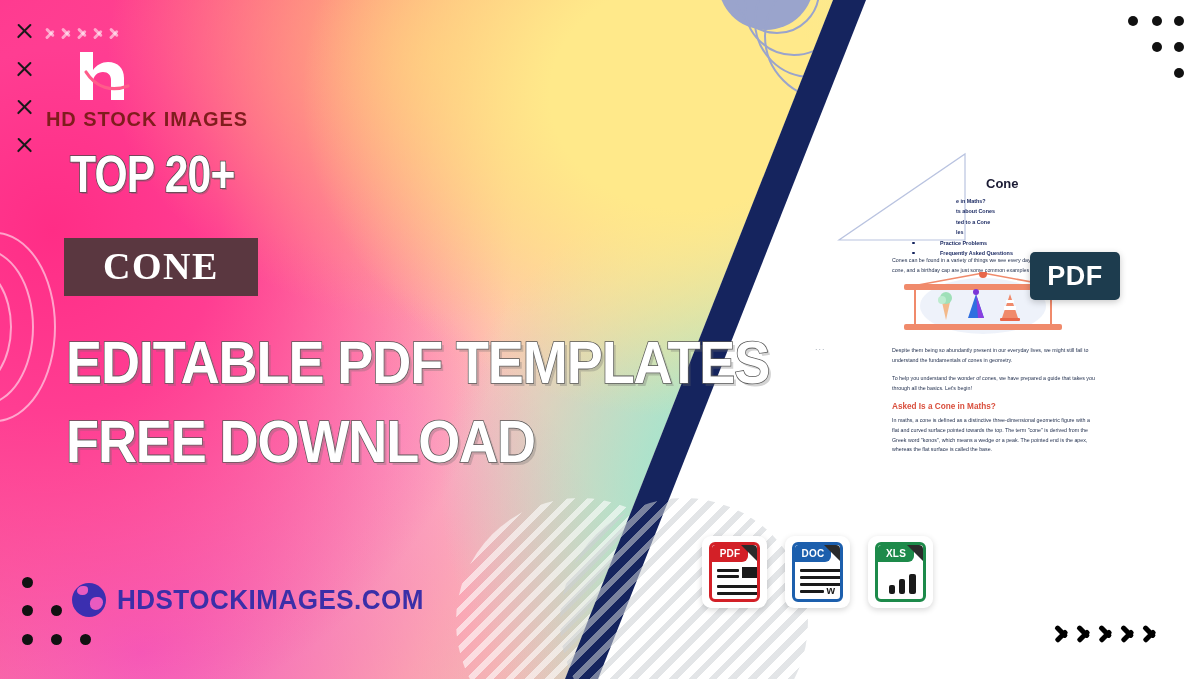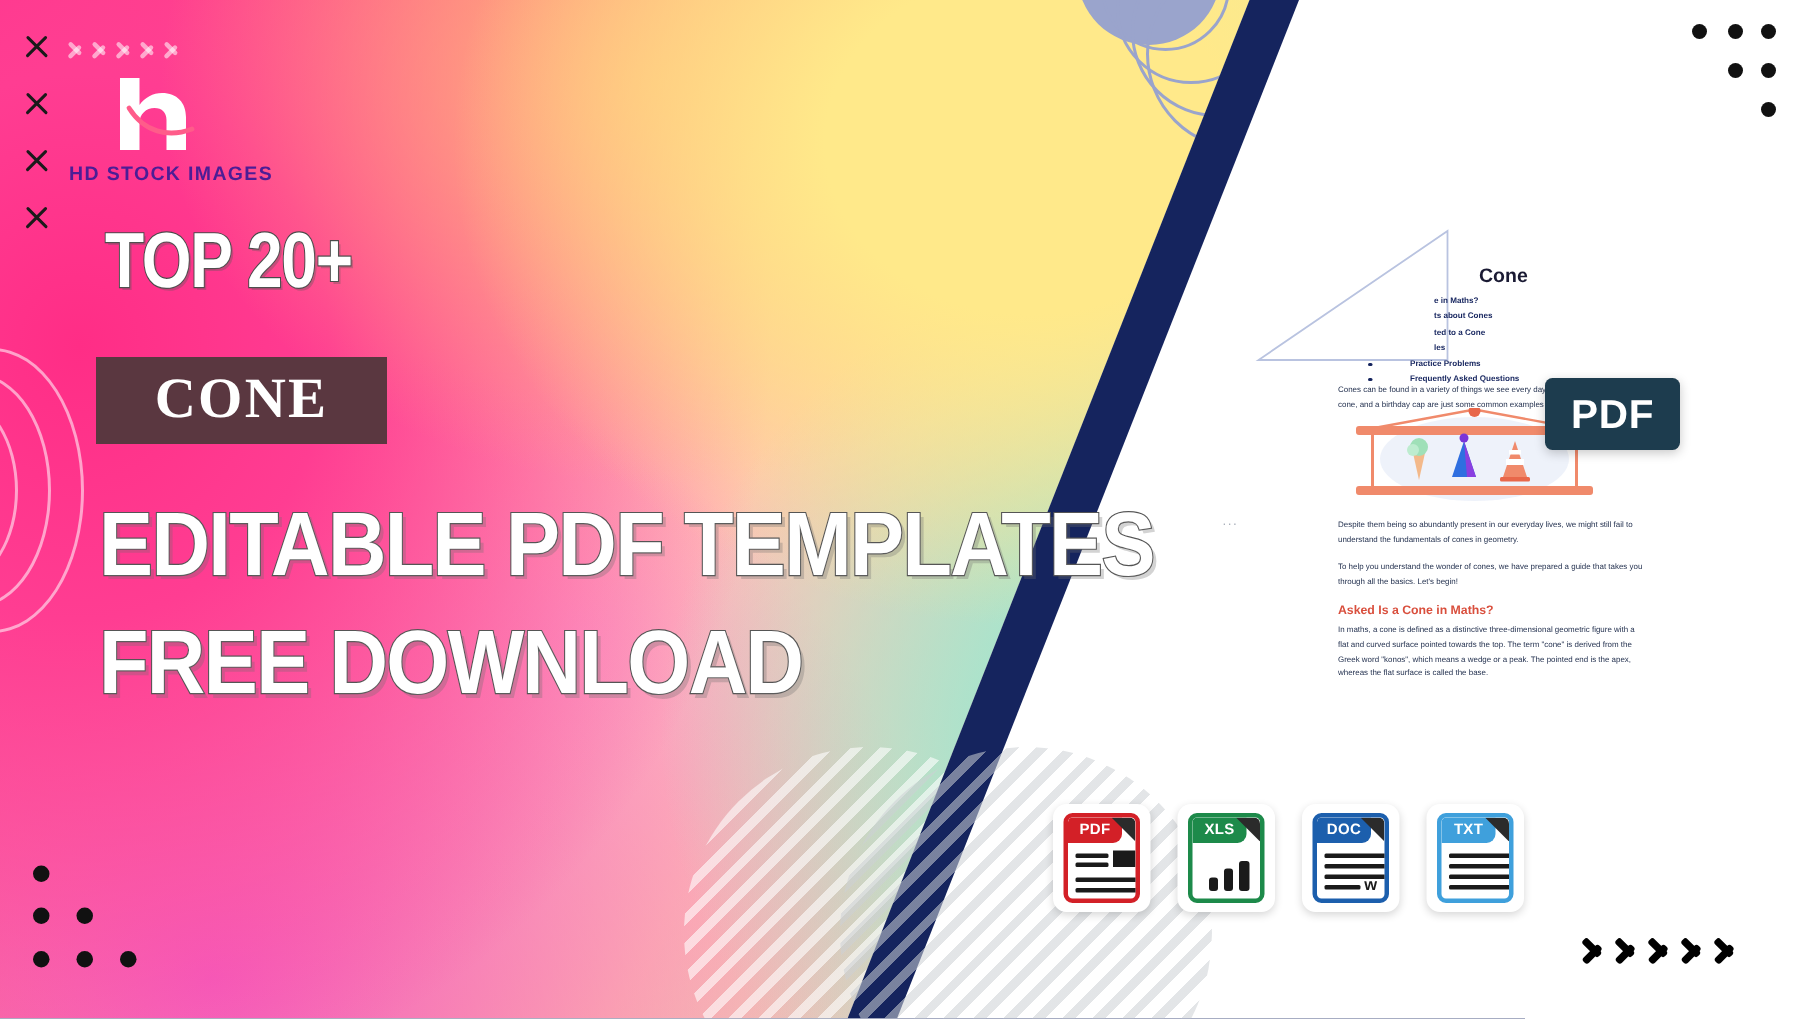--- a/index.html
+++ b/index.html
@@ -85,21 +85,21 @@
   }
   .chev:before{ top:3px;  transform:rotate(45deg);  transform-origin:left center; }
   .chev:after { top:13px; transform:rotate(-45deg); transform-origin:left center; }
 
   
   .brand{ position:absolute; left:46px; top:50px; width:260px; }
   .brand-mark{
     width:62px; height:52px; margin:0 auto 6px 30px; position:relative;
   }
   .brand-name{
-    font-size:13px; font-weight:700; color:#4c1d95; letter-spacing:.9px;
+    font-size:20px; font-weight:700; color:#7f1d1d; letter-spacing:.9px;
     font-family:"Liberation Sans", sans-serif; white-space:nowrap;
   }
 
   
   .top-label{
     position:absolute; left:70px; top:148px;
     font-size:52px; font-weight:800; color:#ffffff;
     letter-spacing:-1px; line-height:1;
     font-family:"Liberation Sans", sans-serif;
     transform:scaleX(0.82); transform-origin:left center;
@@ -323,20 +323,24 @@
 
   <div class="dot-grid">
     <i style="left:0px;  top:0px;"></i>
     <i style="left:0px;  top:28px;"></i>
     <i style="left:29px; top:28px;"></i>
     <i style="left:0px;  top:57px;"></i>
     <i style="left:29px; top:57px;"></i>
     <i style="left:58px; top:57px;"></i>
   </div>
 
+  <div class="site">
+    <div class="globe"></div>
+    <div class="site-url">HDSTOCKIMAGES.COM</div>
+  </div>
 
   <div class="right-deco">
     <div class="rp-stripe-circle"></div>
 
     <div class="tri-dots">
       <i style="left:0px;  top:0px;"></i>
       <i style="left:24px; top:0px;"></i>
       <i style="left:46px; top:0px;"></i>
       <i style="left:24px; top:26px;"></i>
       <i style="left:46px; top:26px;"></i>
@@ -417,48 +421,38 @@
         <div class="tab">PDF</div>
         <div class="fold"></div>
         <div class="ln" style="top:24px; width:22px;"></div>
         <div class="ln" style="top:30px; width:22px;"></div>
         <div class="blk" style="left:30px; top:22px; width:15px; height:11px;"></div>
         <div class="ln" style="top:40px; width:41px;"></div>
         <div class="ln" style="top:47px; width:41px;"></div>
       </div>
     </div>
 
-    <div class="fi" style="--c:#1d8a4a;">
-      <div class="sheet">
-        <div class="tab">XLS</div>
-        <div class="fold"></div>
-        <div class="blk" style="left:11px; top:40px; width:6px;  height:9px;  border-radius:2px;"></div>
-        <div class="blk" style="left:21px; top:34px; width:6px;  height:15px; border-radius:2px;"></div>
-        <div class="blk" style="left:31px; top:29px; width:7px;  height:20px; border-radius:2px;"></div>
-      </div>
-    </div>
-
     <div class="fi" style="--c:#1c5fad;">
       <div class="sheet">
         <div class="tab">DOC</div>
         <div class="fold"></div>
         <div class="ln" style="top:24px; width:41px;"></div>
         <div class="ln" style="top:31px; width:41px;"></div>
         <div class="ln" style="top:38px; width:41px;"></div>
         <div class="ln" style="top:45px; width:24px;"></div>
         <div class="wmark">w</div>
       </div>
     </div>
 
-    <div class="fi" style="--c:#3fa0dc;">
+    <div class="fi" style="--c:#1d8a4a;">
       <div class="sheet">
-        <div class="tab">TXT</div>
+        <div class="tab">XLS</div>
         <div class="fold"></div>
-        <div class="ln" style="top:24px; width:41px;"></div>
-        <div class="ln" style="top:31px; width:41px;"></div>
-        <div class="ln" style="top:38px; width:41px;"></div>
-        <div class="ln" style="top:45px; width:41px;"></div>
+        <div class="blk" style="left:11px; top:40px; width:6px;  height:9px;  border-radius:2px;"></div>
+        <div class="blk" style="left:21px; top:34px; width:6px;  height:15px; border-radius:2px;"></div>
+        <div class="blk" style="left:31px; top:29px; width:7px;  height:20px; border-radius:2px;"></div>
       </div>
     </div>
 
+
   </div>
 
 </div>
 
 </body></html>

